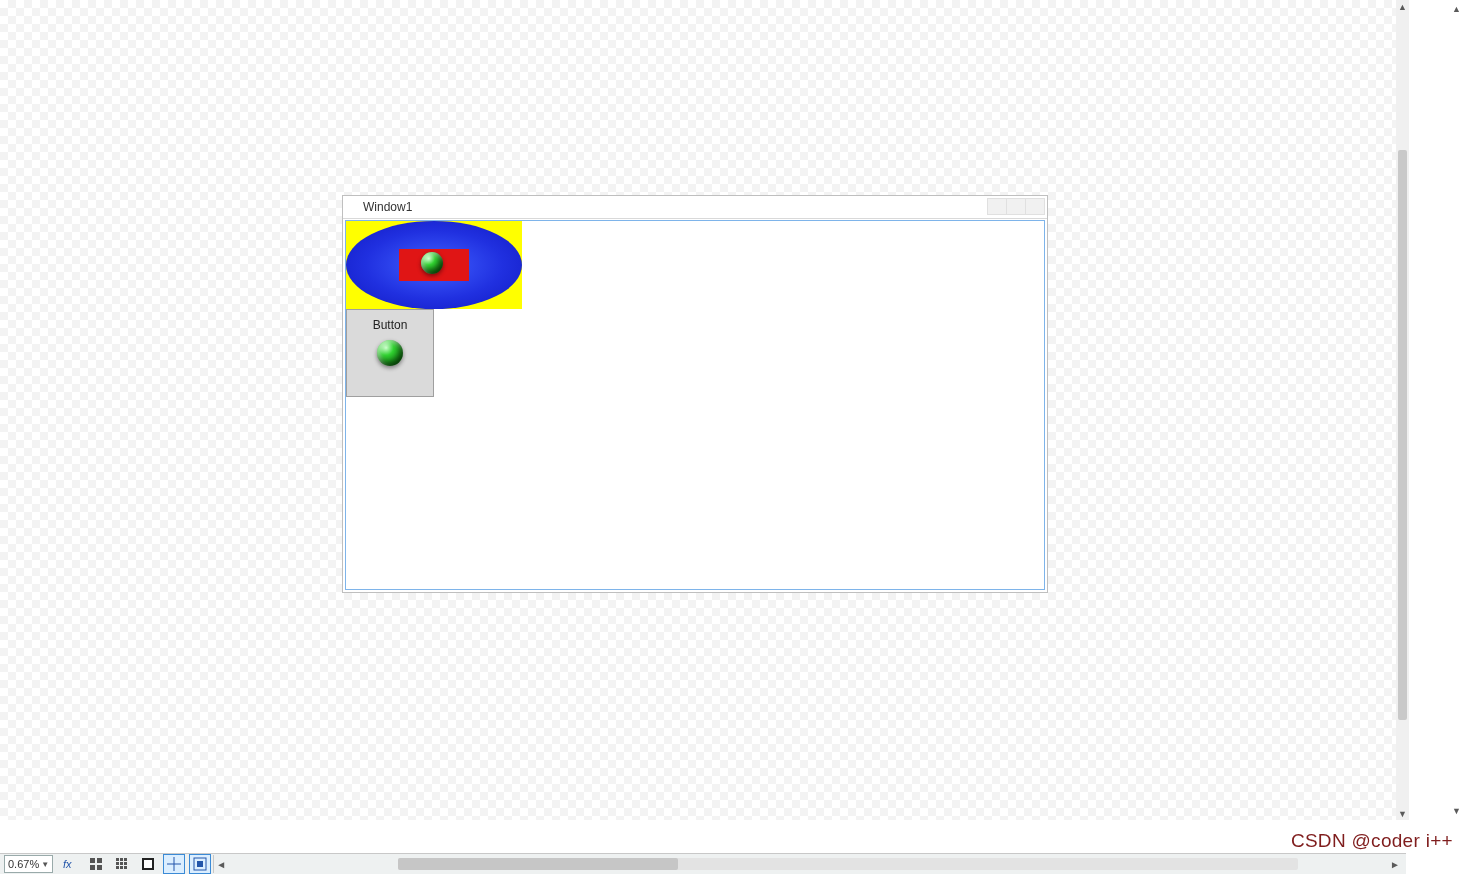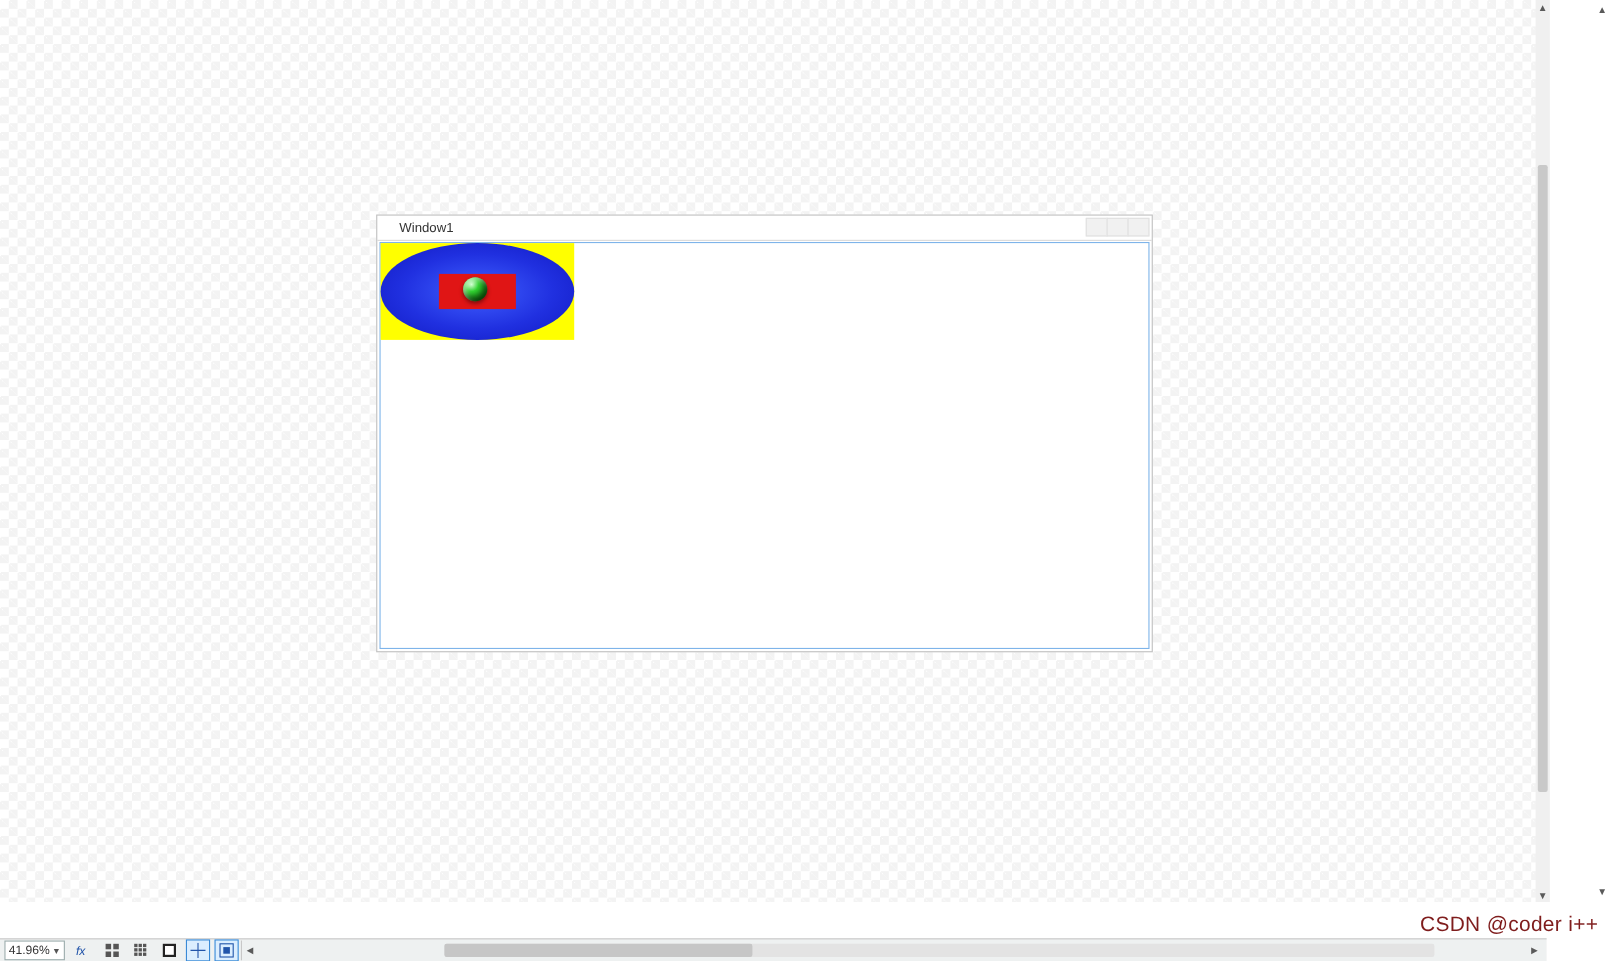--- a/index.html
+++ b/index.html
@@ -139,27 +139,31 @@
     </div>
   </div>
   <div class="win-client">
 
     <div class="graphic">
       <div class="ellipse"></div>
       <div class="red-rect"></div>
       <div class="orb orb-small"></div>
     </div>
 
+    <div class="btn-ctl">
+      <span class="lbl">Button</span>
+      <div class="orb"></div>
+    </div>
 
   </div>
 </div>
 
 <div class="statusbar">
   <div class="zoom-box">
-    <span>41.96%</span>
+    <span>0.67%</span>
     <span class="dd">▼</span>
   </div>
   <div class="tb-icons">
     <div class="ic" title="fx">
       <svg width="16" height="14">
           <text x="1" y="11" font-size="11" font-style="italic" fill="#2255aa">fx</text>
         </svg>
     </div>
     <div class="ic">
       <svg width="14" height="14">

